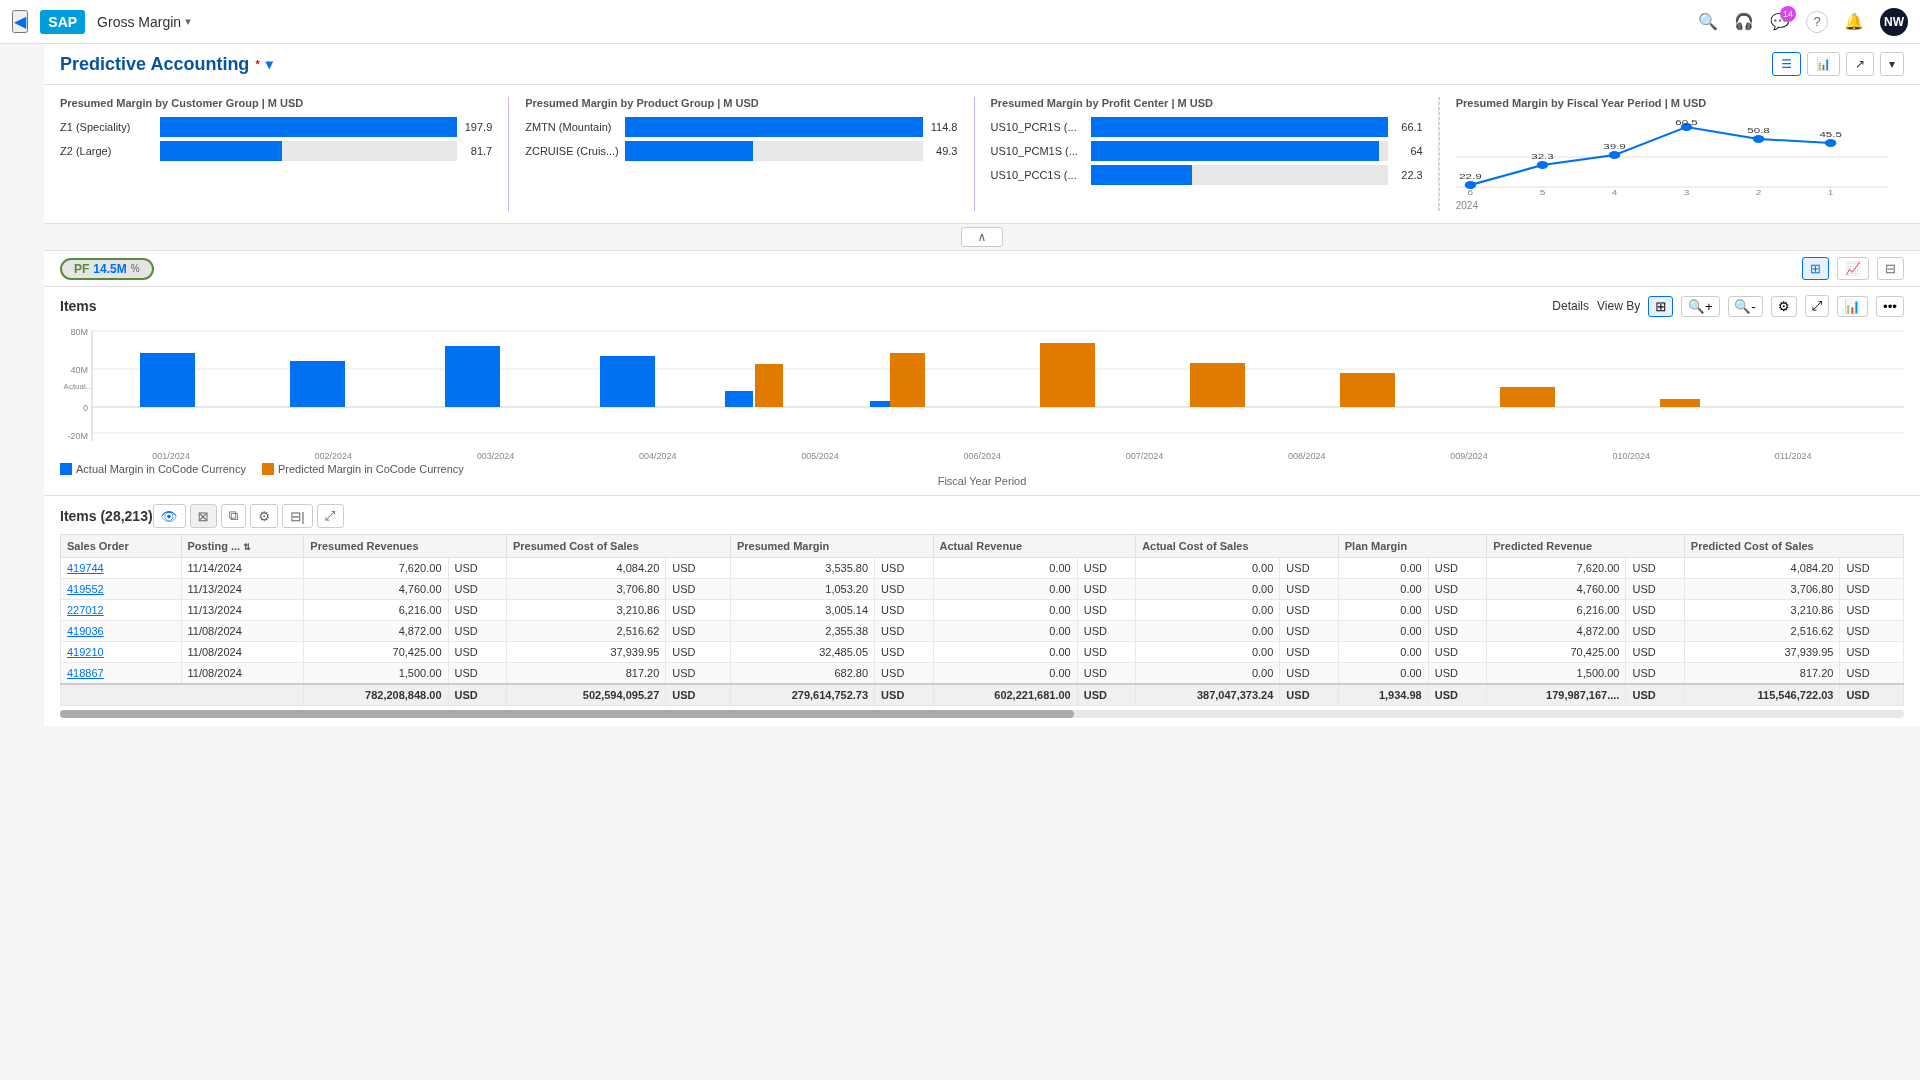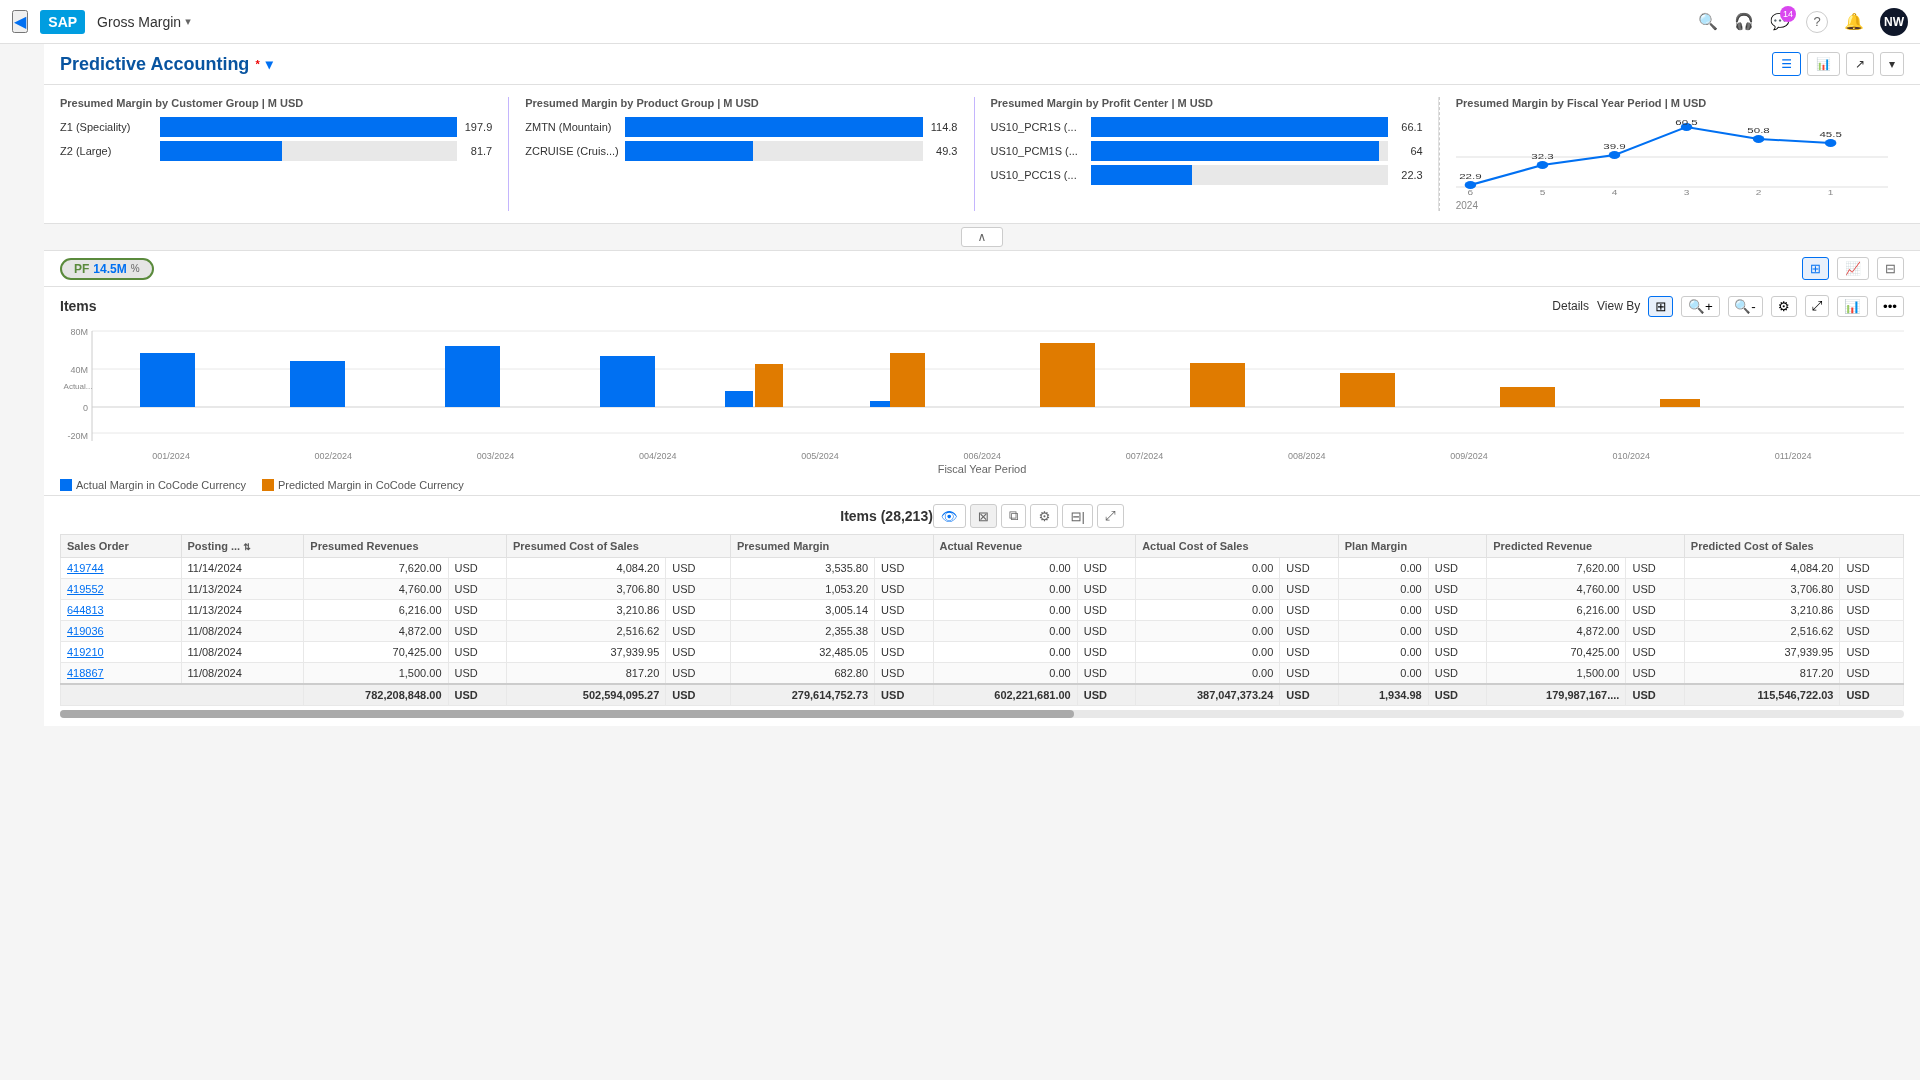--- a/index.html
+++ b/index.html
@@ -287,36 +287,36 @@
       <span>003/2024</span>
       <span>004/2024</span>
       <span>005/2024</span>
       <span>006/2024</span>
       <span>007/2024</span>
       <span>008/2024</span>
       <span>009/2024</span>
       <span>010/2024</span>
       <span>011/2024</span>
     </div>
-    <div style="text-align:center; font-size:11px; color:#666; margin-bottom:4px;">Fiscal Year Period</div>
-
     <div style="display:flex; gap:16px; margin-top:2px;">
       <div style="display:flex; align-items:center; gap:4px;">
         <div style="width:12px; height:12px; background:#0070f2;"></div>
         <span style="font-size:11px; color:#555;">Actual Margin in CoCode Currency</span>
       </div>
       <div style="display:flex; align-items:center; gap:4px;">
         <div style="width:12px; height:12px; background:#e07b00;"></div>
         <span style="font-size:11px; color:#555;">Predicted Margin in CoCode Currency</span>
       </div>
     </div>
+
+    <div style="text-align:center; font-size:11px; color:#666; margin-bottom:4px;">Fiscal Year Period</div>
   </div>
 
   <div style="background:#fff; padding:8px 16px;">
-    <div style="display:flex; align-items:center; justify-content:center; margin-bottom:6px;">
+    <div style="display:flex; align-items:center; justify-content:flex-start; margin-bottom:6px;">
       <div style="font-size:14px; font-weight:600; color:#333;">Items (28,213)</div>
       <div style="display:flex; gap:4px;">
         <button style="border:1px solid #ccc; background:#fff; border-radius:3px; padding:3px 7px; cursor:pointer; color:#0070f2;">👁</button>
         <button style="border:1px solid #ccc; background:#f0f0f0; border-radius:3px; padding:3px 7px; cursor:pointer; color:#666;">⊠</button>
         <button style="border:1px solid #ccc; background:#fff; border-radius:3px; padding:3px 7px; cursor:pointer; color:#666;">⧉</button>
         <button style="border:1px solid #ccc; background:#fff; border-radius:3px; padding:3px 7px; cursor:pointer; color:#666;">⚙</button>
         <button style="border:1px solid #ccc; background:#fff; border-radius:3px; padding:3px 7px; cursor:pointer; color:#666;">⊟|</button>
         <button style="border:1px solid #ccc; background:#fff; border-radius:3px; padding:3px 7px; cursor:pointer; color:#666;">⤢</button>
       </div>
     </div>
@@ -371,21 +371,21 @@
             <td class="num">0.00</td>
             <td>USD</td>
             <td class="num">0.00</td>
             <td>USD</td>
             <td class="num">4,760.00</td>
             <td>USD</td>
             <td class="num">3,706.80</td>
             <td>USD</td>
           </tr>
           <tr>
-            <td><span class="link">644813</span></td>
+            <td><span class="link">227012</span></td>
             <td>11/13/2024</td>
             <td class="num">6,216.00</td>
             <td>USD</td>
             <td class="num">3,210.86</td>
             <td>USD</td>
             <td class="num">3,005.14</td>
             <td>USD</td>
             <td class="num">0.00</td>
             <td>USD</td>
             <td class="num">0.00</td>

